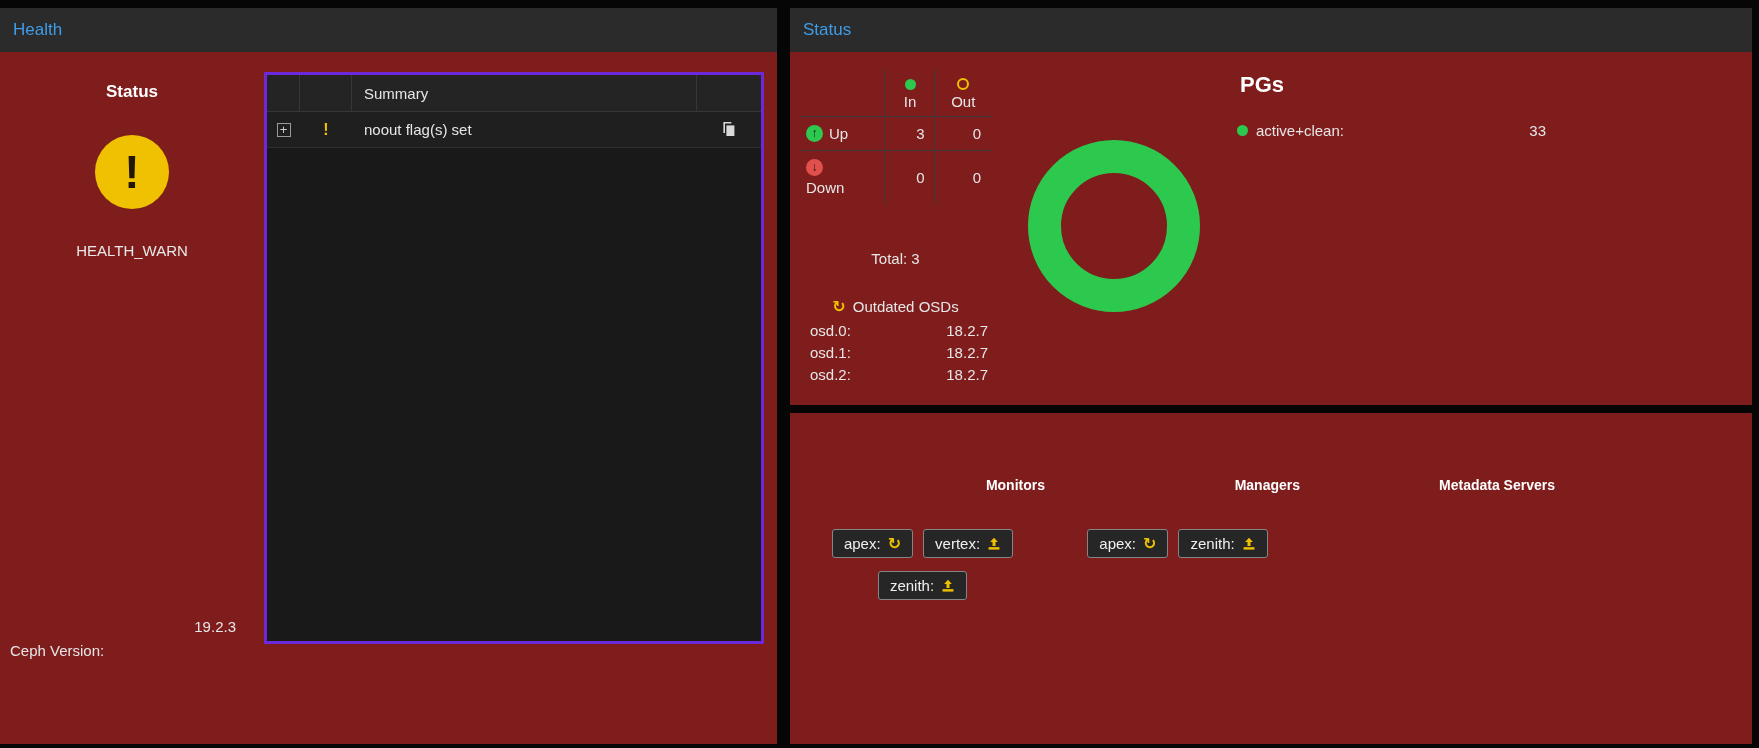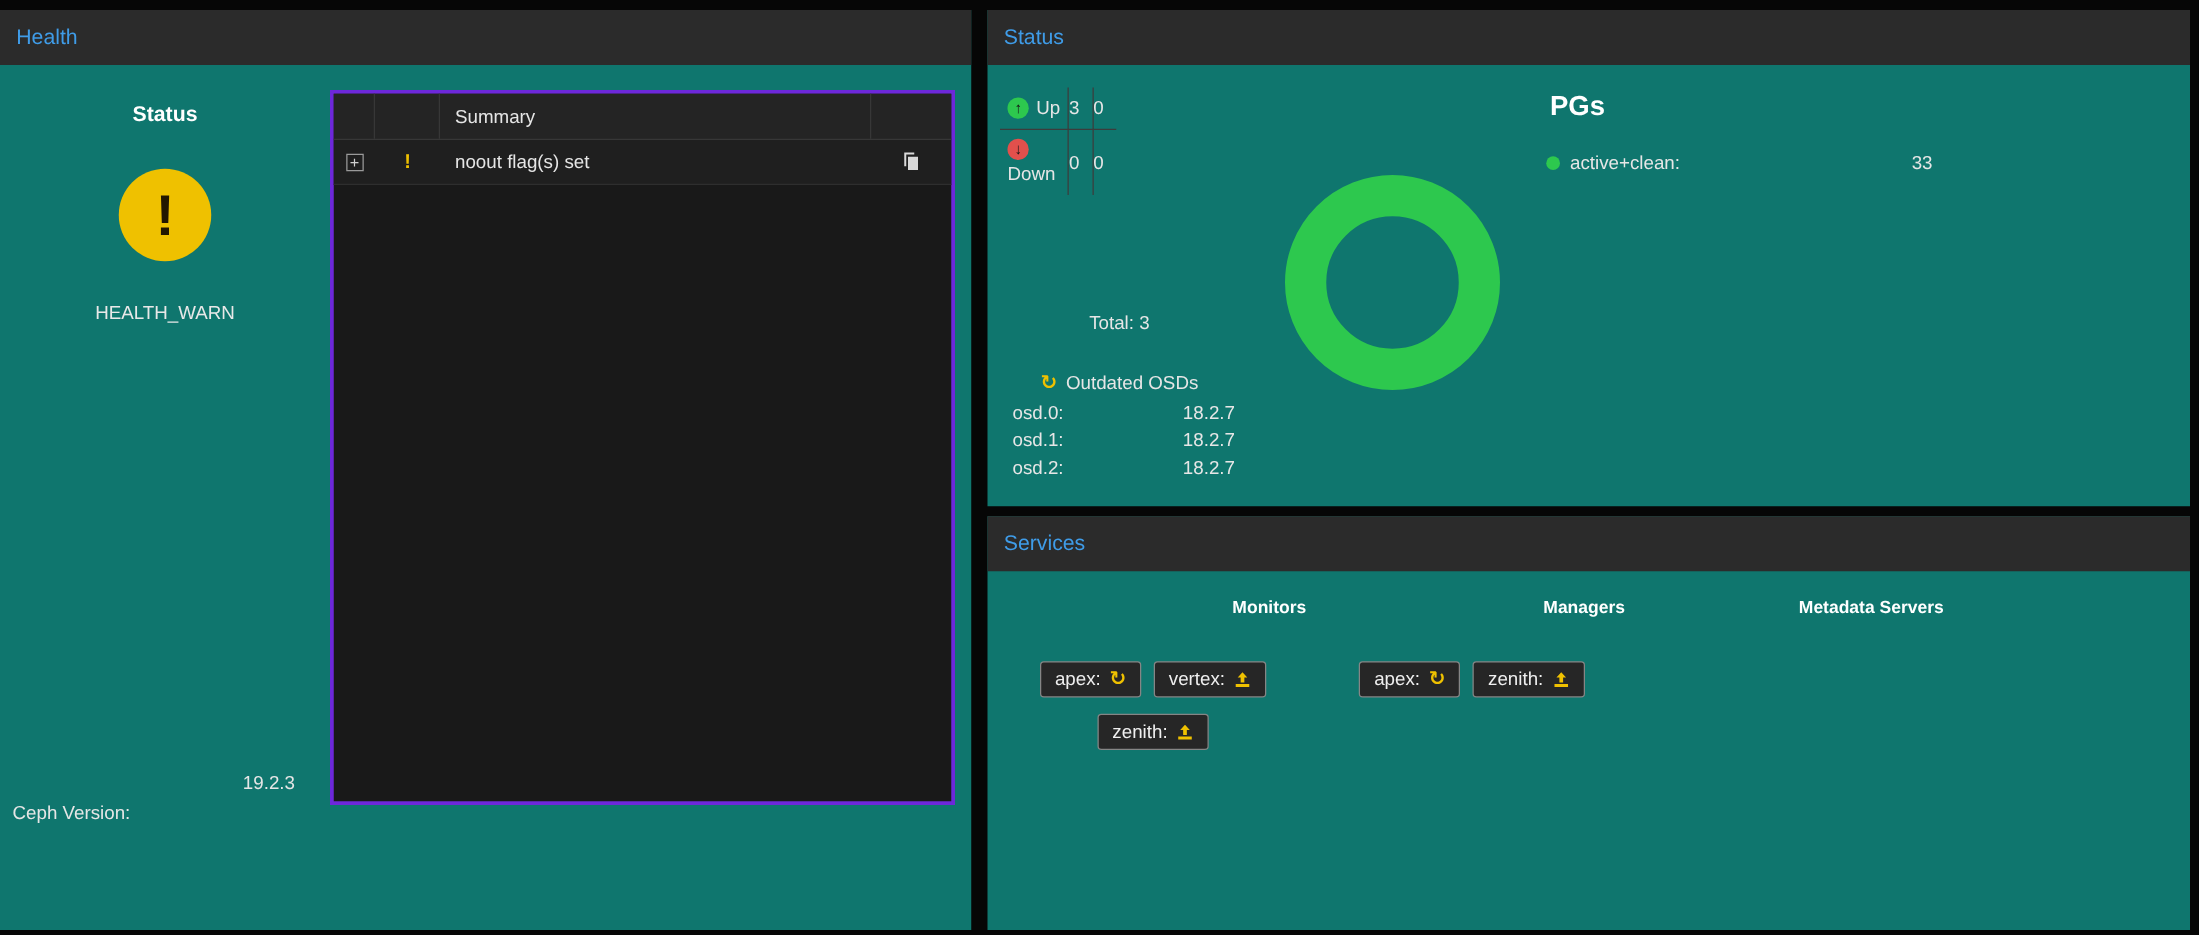--- a/index.html
+++ b/index.html
@@ -1,20 +1,20 @@
 <!DOCTYPE html>
 <html><head>
 <meta charset="utf-8">
 <style>
   * { margin:0; padding:0; box-sizing:border-box; }
   html,body { background:#050505; }
   body { font-family:"Liberation Sans","DejaVu Sans",sans-serif; color:#e6e6e6; font-size:15px; }
   .stage { position:relative; width:1759px; height:748px; background:#060606; overflow:hidden; }
 
-  .panel { position:absolute; background:#0f766e; }
+  .panel { position:absolute; background:#7f1d1d; }
   .panel-header { height:44px; background:#2b2b2b; display:flex; align-items:center; padding:0 13px; font-size:17px; color:#3f9ce8; }
   .panel-body { position:absolute; left:0; right:0; top:44px; bottom:0; }
 
   #health-panel   { left:0;    top:8px;   width:777px; height:736px; }
   #status-panel   { left:790px; top:8px;  width:962px; height:397px; }
   #services-panel { left:790px; top:413px; width:962px; height:331px; }
 
   
   .h-status-heading { position:absolute; left:0; top:30px; width:264px; text-align:center; font-weight:bold; font-size:17px; color:#ffffff; }
   .warn-circle { position:absolute; left:95px; top:83px; width:74px; height:74px; border-radius:50%; background:#efc100; color:#221700; font-weight:bold; font-size:46px; display:flex; align-items:center; justify-content:center; }
@@ -127,20 +127,35 @@
   </div>
 
   <div class="panel" id="status-panel">
     <div class="panel-header">
       <span>Status</span>
     </div>
     <div class="panel-body">
 
       <table class="osd-table">
         <tbody>
+            <tr>
+          <th class="lbl-col"></th>
+          <th class="in-col">
+            <div class="th-stack">
+              <span class="dot"></span>
+              <span>In</span>
+            </div>
+          </th>
+          <th class="out-col">
+            <div class="th-stack">
+              <span class="ring"></span>
+              <span>Out</span>
+            </div>
+          </th>
+        </tr>
         <tr>
           <td>
             <div class="up-cell">
               <span class="circle-icon up">↑</span>
               <span>Up</span>
             </div>
           </td>
           <td class="num">3</td>
           <td class="num">0</td>
         </tr>
@@ -185,23 +200,20 @@
       <div class="pgs-legend">
         <span class="dot"></span>
         <span>active+clean:</span>
         <span class="val">33</span>
       </div>
 
     </div>
   </div>
 
   <div class="panel" id="services-panel">
-    <div class="panel-header">
-      <span>Services</span>
-    </div>
     <div class="panel-body">
 
       <div class="svc-col m1">
         <div class="svc-heading">Monitors</div>
         <div class="svc-buttons">
           <div class="svc-btn">
             <span>apex:</span>
             <span class="icon-refresh">↻</span>
           </div>
           <div class="svc-btn">

